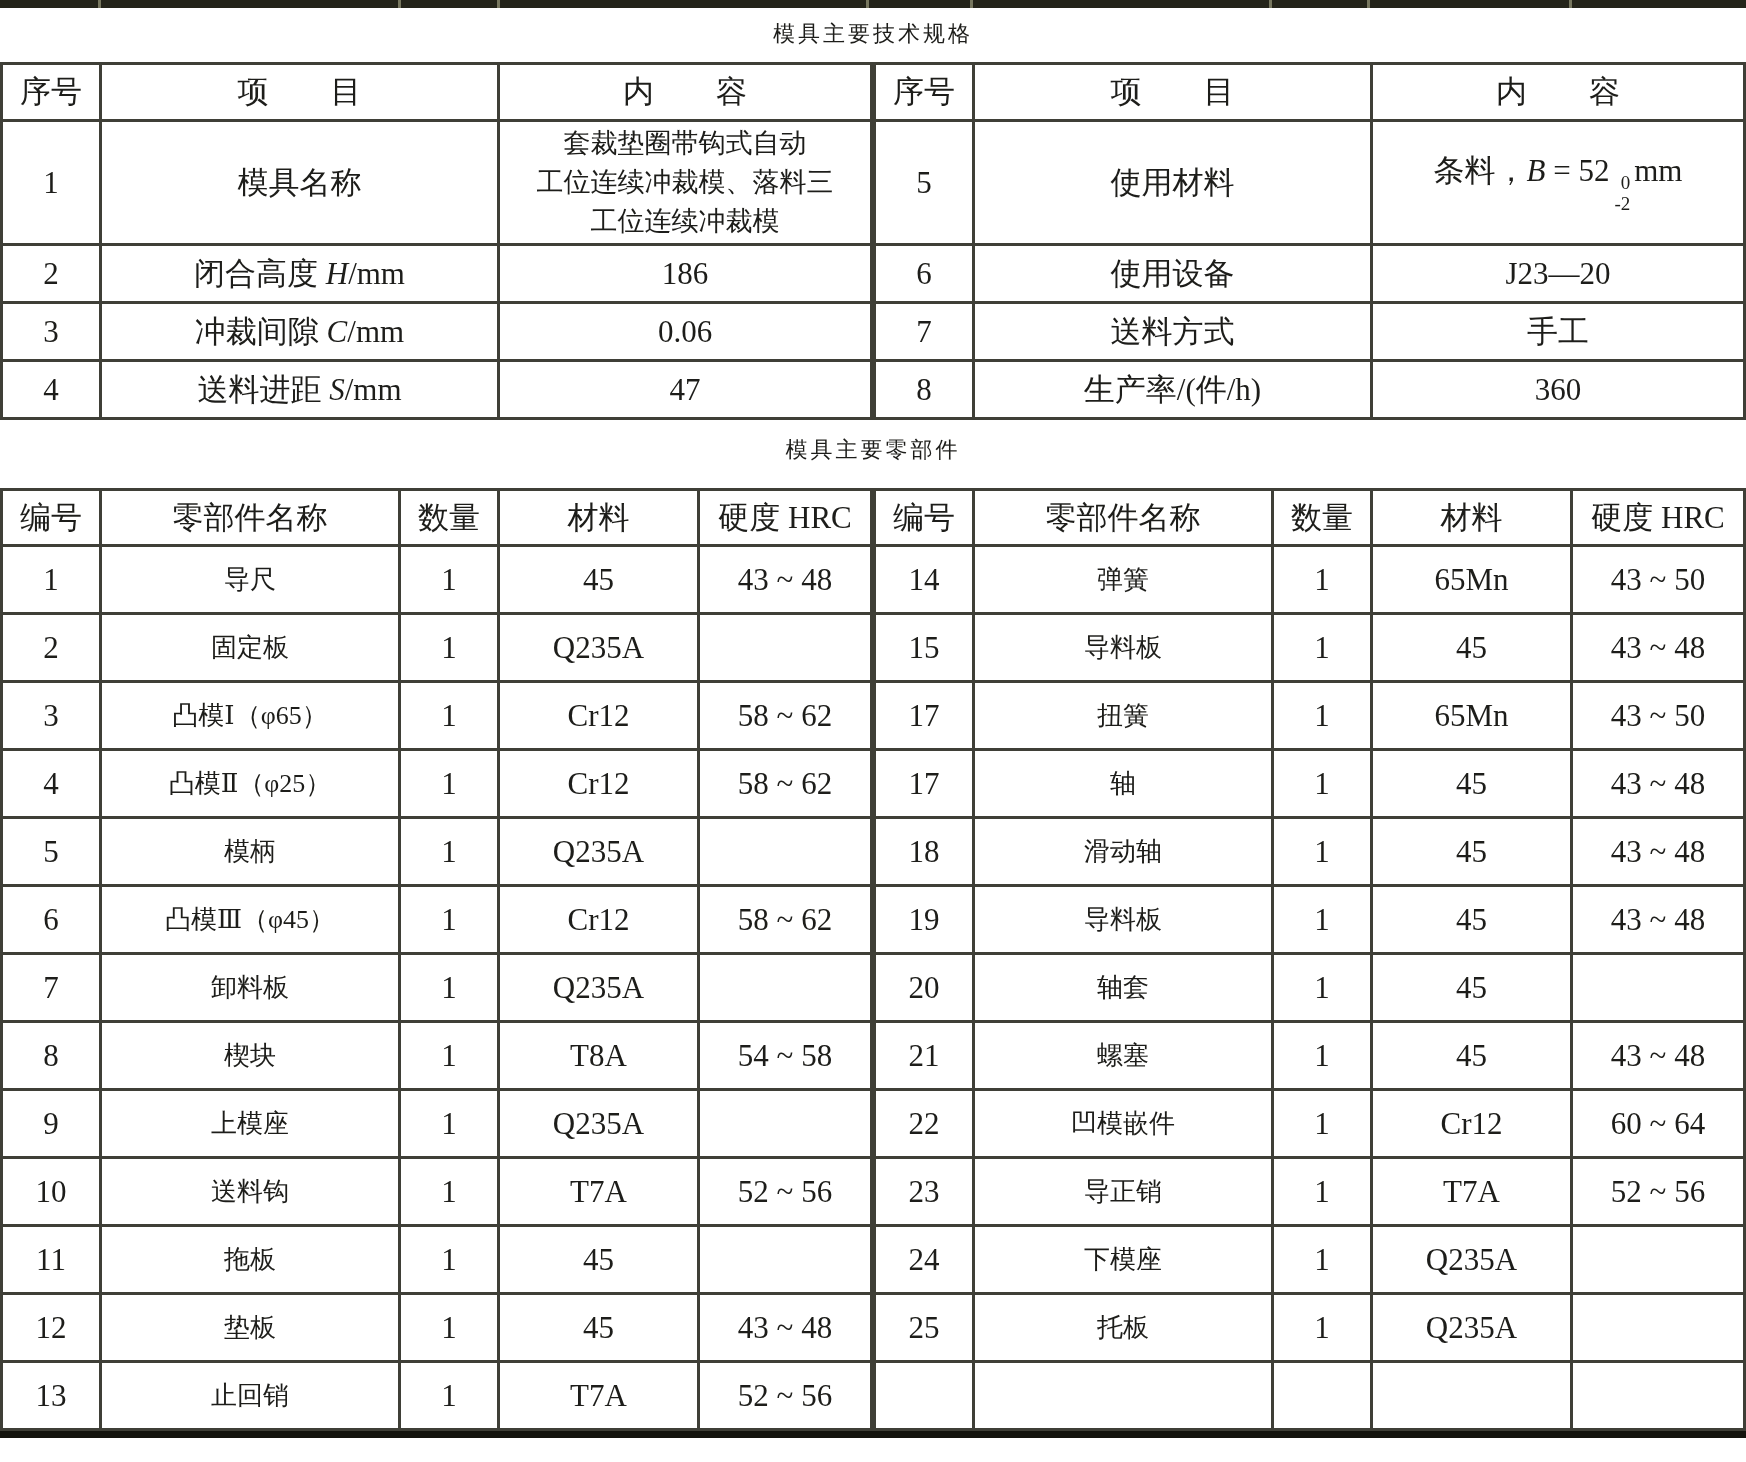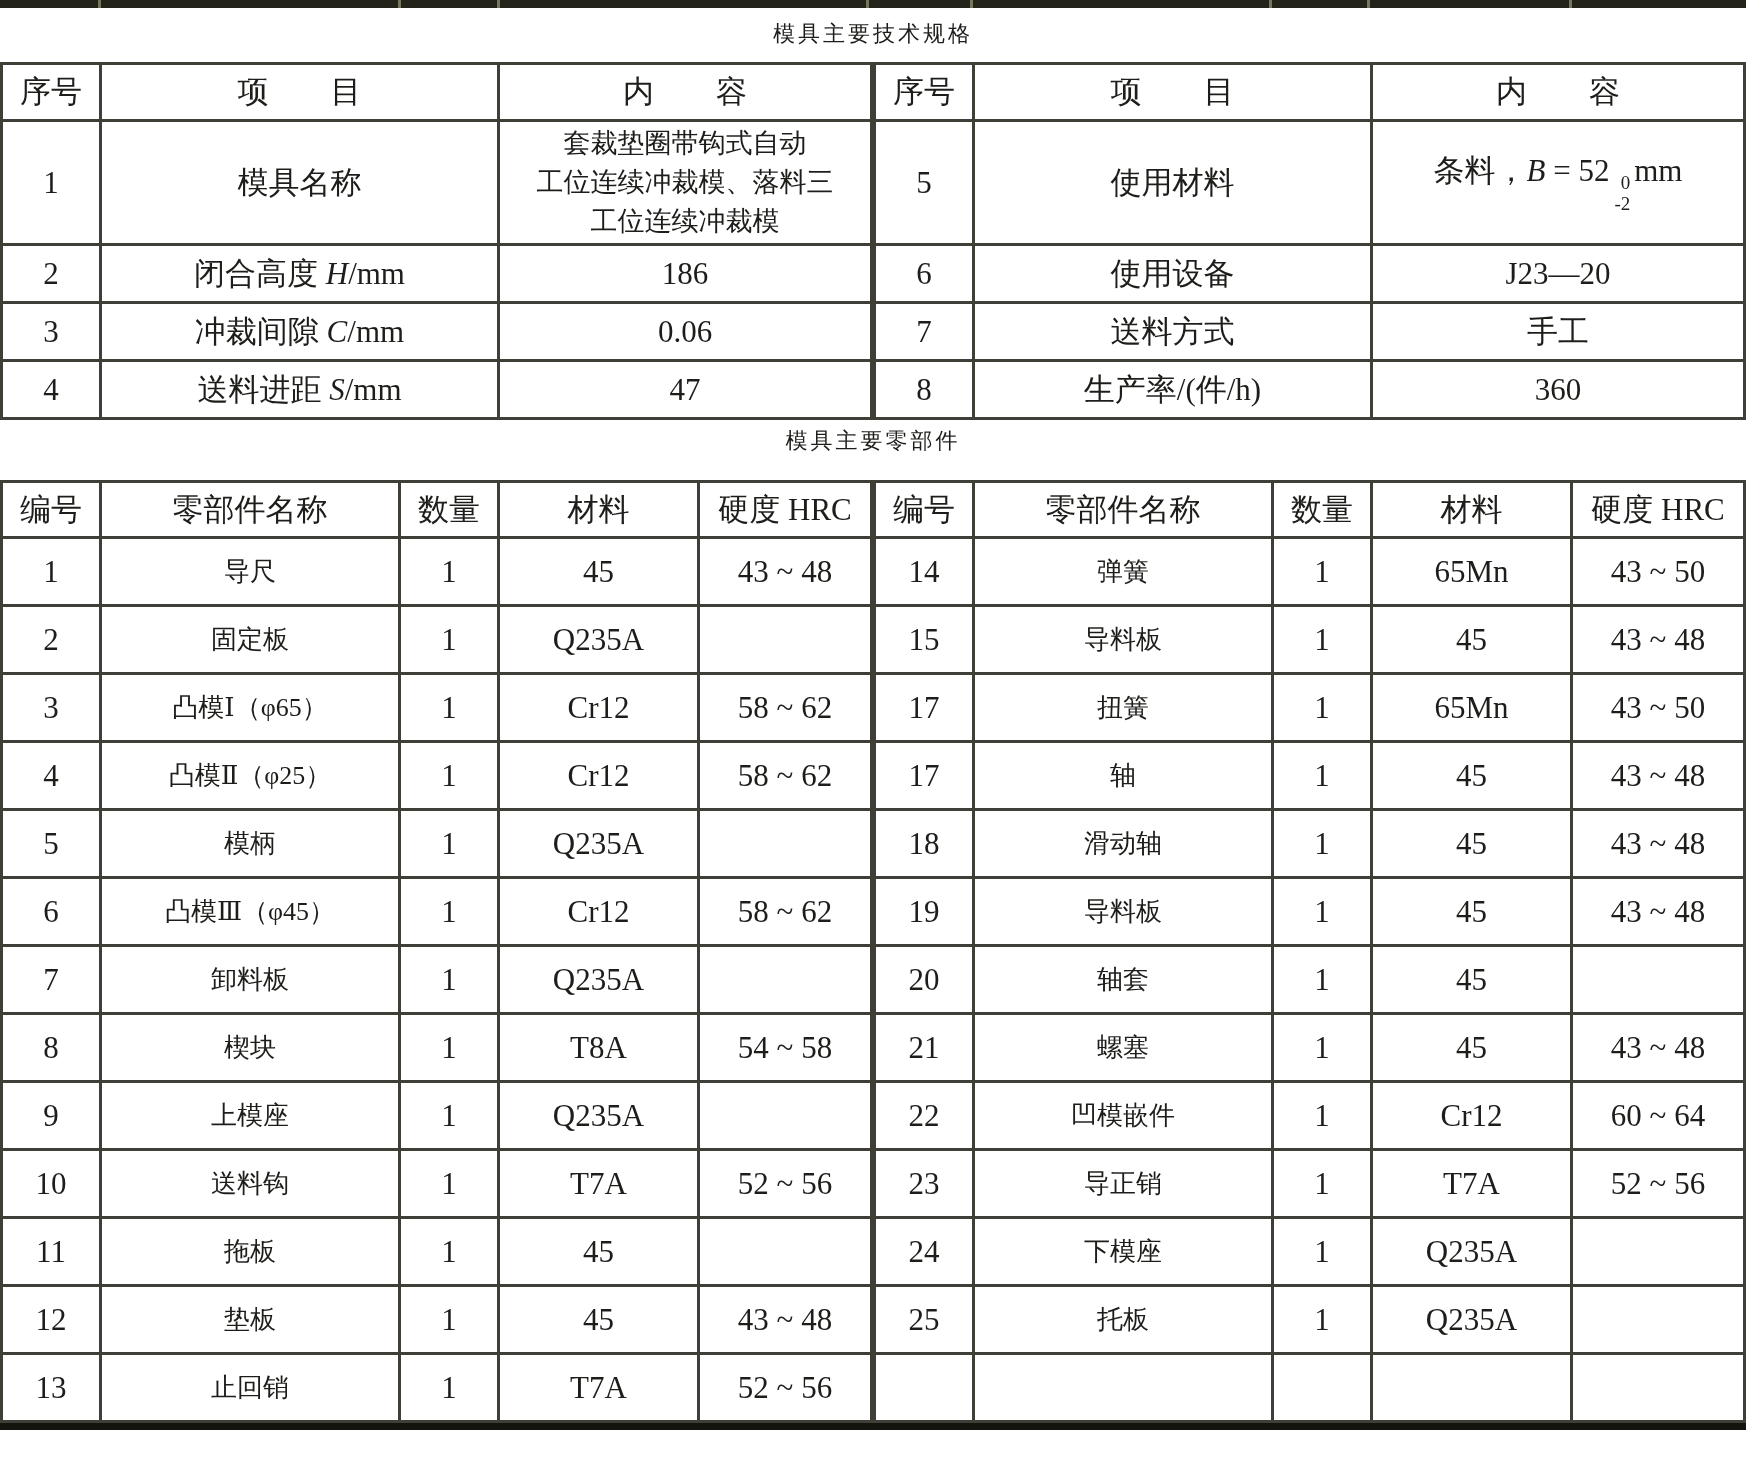--- a/index.html
+++ b/index.html
@@ -11,21 +11,21 @@
     overflow: hidden;
   }
   
   .topbar { position: relative; height: 8px; background: #24241a; width: 1746px; }
   .topbar .tick { position: absolute; top: 0; width: 3px; height: 8px; background: #77775f; }
 
   .section-title {
     text-align: center; font-size: 22px; letter-spacing: 3px;
     padding: 11px 0 10px 0; height: 54px;
   }
-  .section-title.second { height: 60px; padding-top: 6px; }
+  .section-title.second { height: 68px; padding-top: 15px; }
 
   .tbl-wrap { display: flex; width: 1746px; }
   .tbl-wrap .gap { width: 6px; }
   table { border-collapse: collapse; table-layout: fixed; width: 870px; }
   td, th {
     border: 3px solid #3f3f37;
     text-align: center; vertical-align: middle;
     font-size: 31px; font-weight: normal;
     padding: 0 2px; overflow: hidden;
   }

